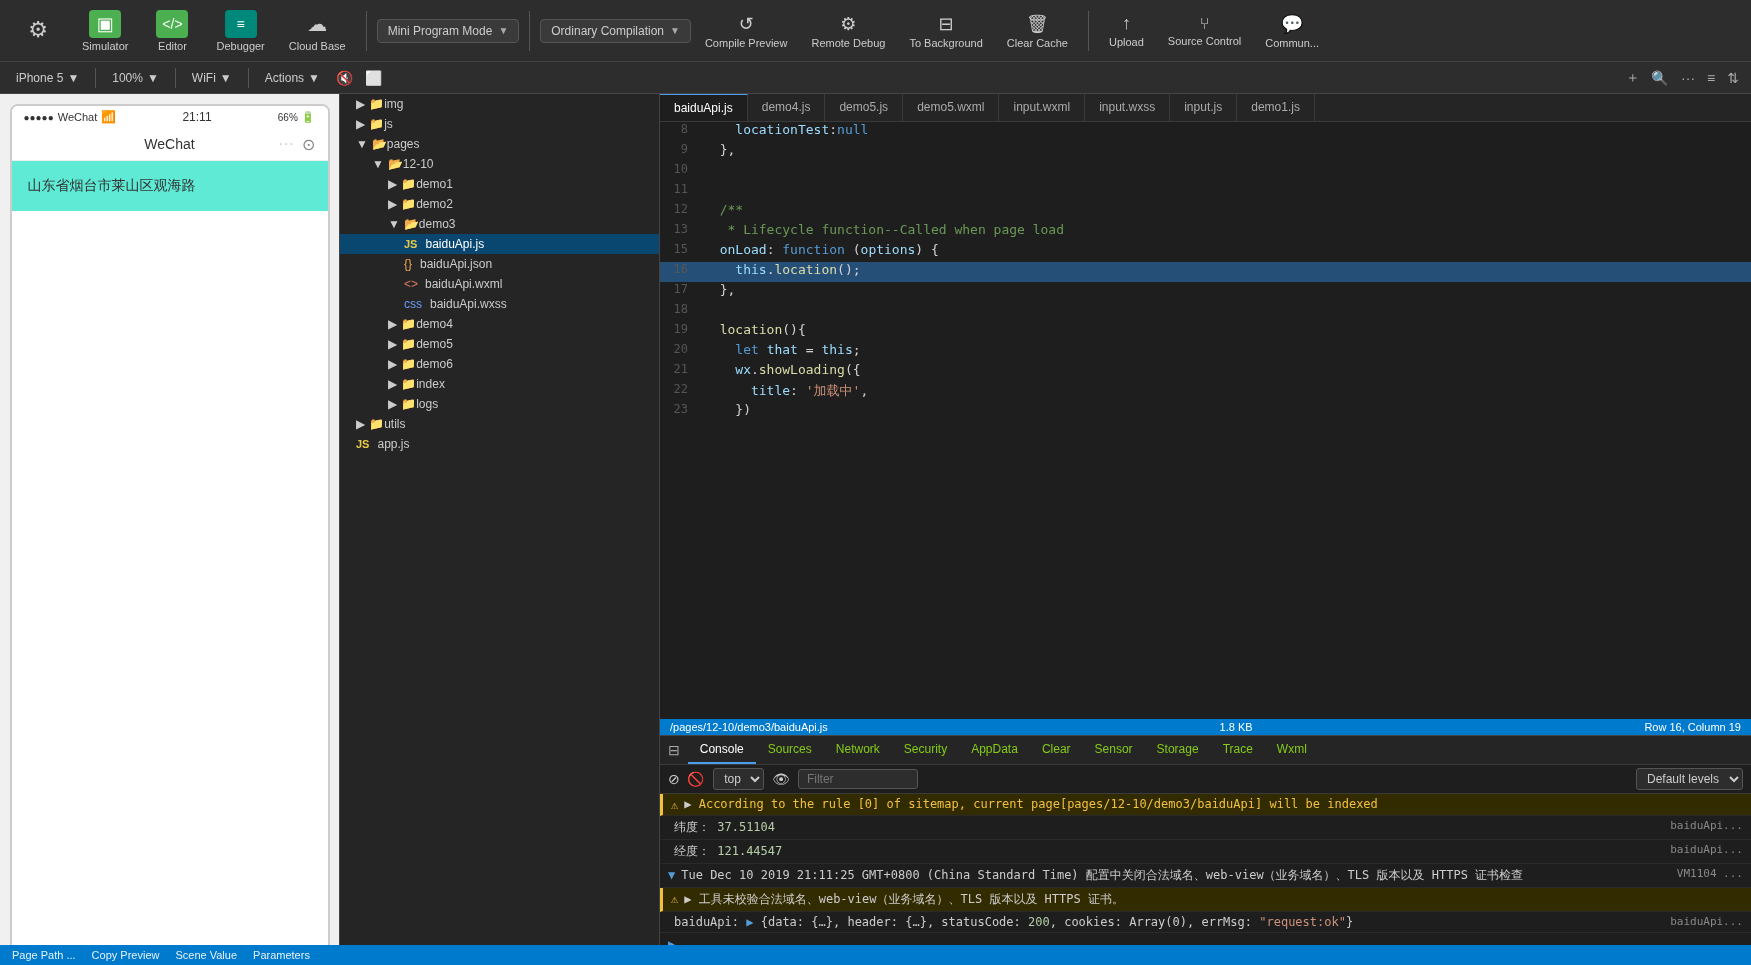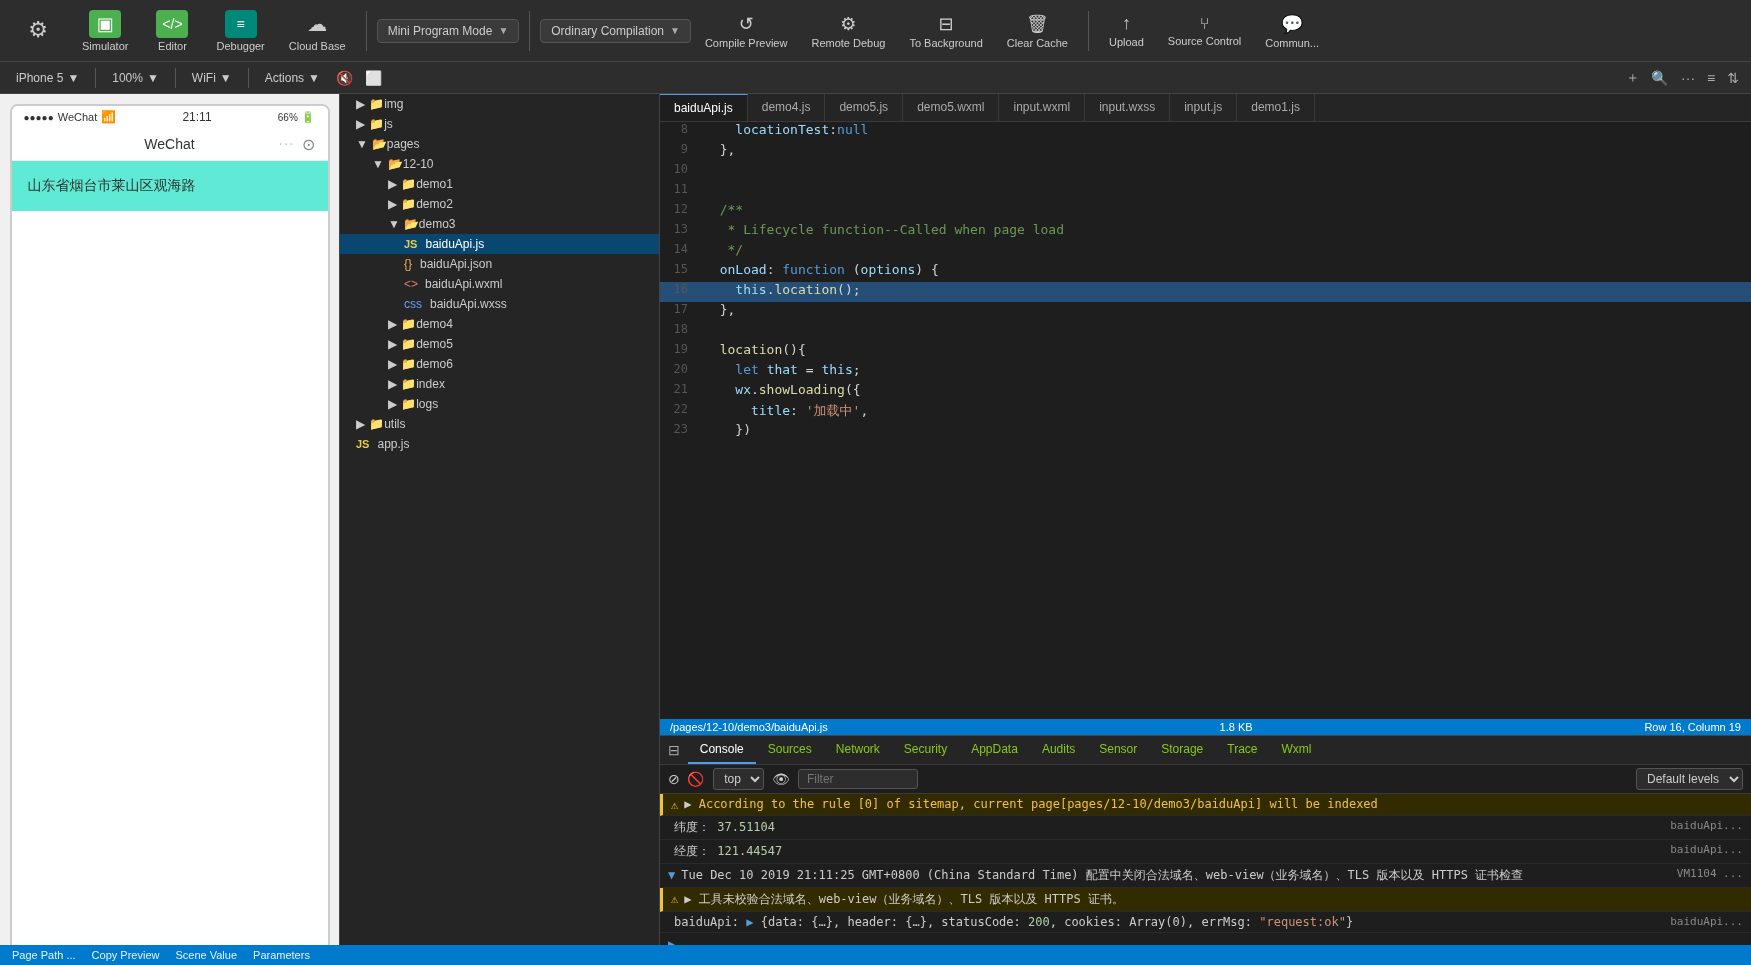--- a/index.html
+++ b/index.html
@@ -476,24 +476,20 @@
             </div>
             <div class="code-line">
               <span class="line-num">12</span>
               <span class="line-code"><span class="cmt">  /**</span></span>
             </div>
             <div class="code-line">
               <span class="line-num">13</span>
               <span class="line-code"><span class="cmt">   * Lifecycle function--Called when page load</span></span>
             </div>
             <div class="code-line">
-              <span class="line-num">14</span>
-              <span class="line-code"><span class="cmt">   */</span></span>
-            </div>
-            <div class="code-line">
               <span class="line-num">15</span>
               <span class="line-code">  <span class="prop">onLoad</span><span class="punc">:</span> <span class="kw">function</span> <span class="punc">(</span><span style="color:#9cdcfe;">options</span><span class="punc">)</span> <span class="punc">{</span></span>
             </div>
             <div class="code-line line-highlight">
               <span class="line-num">16</span>
               <span class="line-code">    <span style="color:#9cdcfe;">this</span><span class="punc">.</span><span class="fn">location</span><span class="punc">();</span></span>
             </div>
             <div class="code-line">
               <span class="line-num">17</span>
               <span class="line-code">  <span class="punc">},</span></span>
@@ -532,21 +528,21 @@
 
           <div class="devtools-panel">
 
             <div class="devtools-tabs">
               <span style="color:#aaa; margin-right:8px; font-size:14px;">⊟</span>
               <div class="devtools-tab active"><span>Console</span></div>
               <div class="devtools-tab"><span>Sources</span></div>
               <div class="devtools-tab"><span>Network</span></div>
               <div class="devtools-tab"><span>Security</span></div>
               <div class="devtools-tab"><span>AppData</span></div>
-              <div class="devtools-tab"><span>Audits</span></div>
+              <div class="devtools-tab"><span>Clear</span></div>
               <div class="devtools-tab"><span>Sensor</span></div>
               <div class="devtools-tab"><span>Storage</span></div>
               <div class="devtools-tab"><span>Trace</span></div>
               <div class="devtools-tab"><span>Wxml</span></div>
             </div>
 
             <div class="devtools-toolbar">
               <span style="font-size:14px; cursor:pointer;">⊘</span>
               <span style="font-size:14px; cursor:pointer;">🚫</span>
               <select>

